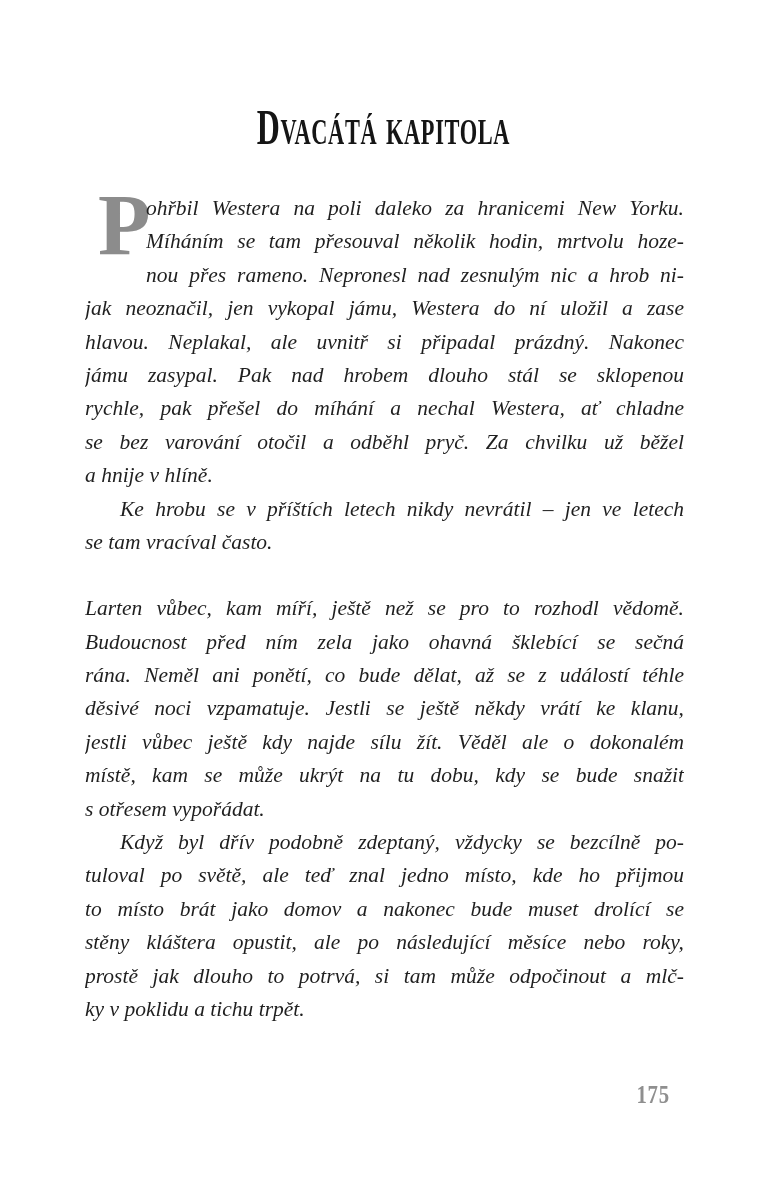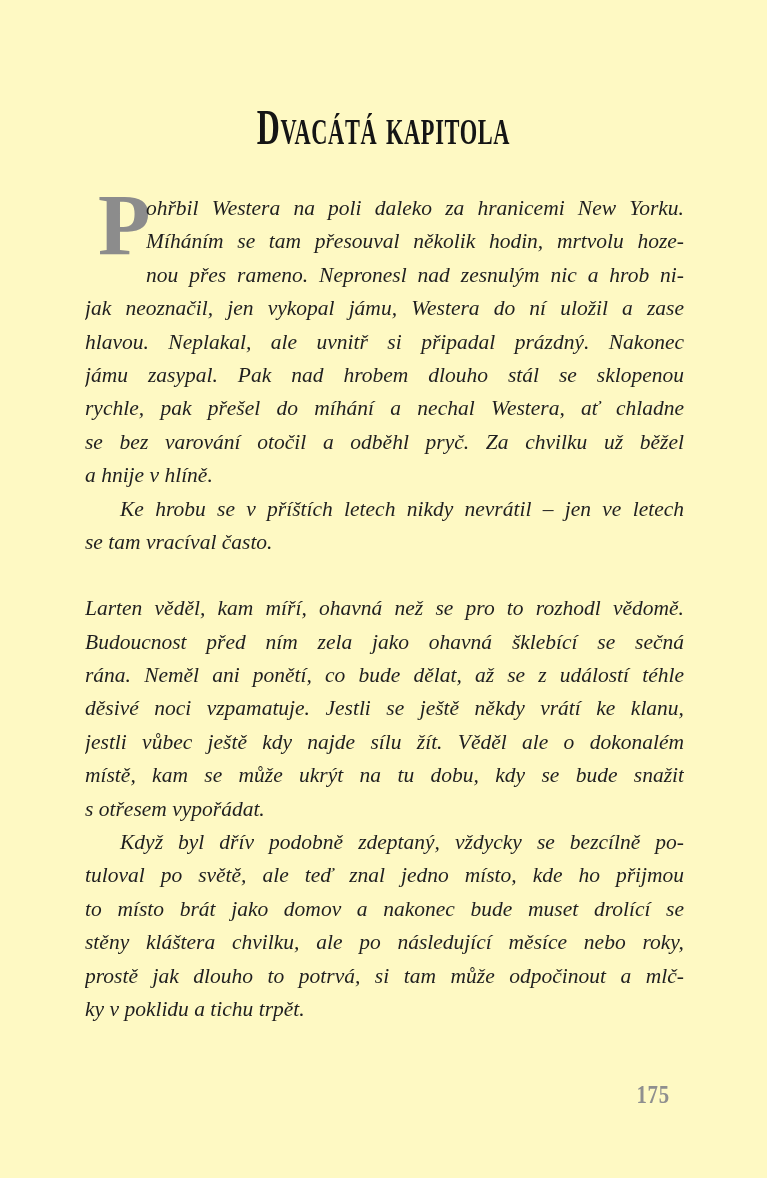--- a/index.html
+++ b/index.html
@@ -5,21 +5,21 @@
   html, body {
     margin: 0;
     padding: 0;
     background: #e8e8e8;
   }
   .page {
     position: relative;
     width: 767px;
     height: 1178px;
     margin: 0 auto;
-    background: #fef9c3;
+    background: #ffffff;
     font-family: "Liberation Serif", "DejaVu Serif", serif;
     color: #1f1f1f;
     overflow: hidden;
   }
   .chapter-title {
     position: absolute;
     top: 100px;
     left: 0;
     right: 0;
     margin: 0;
@@ -109,32 +109,32 @@
         <div class="line">jámu zasypal. Pak nad hrobem dlouho stál se sklopenou</div>
         <div class="line">rychle, pak přešel do míhání a nechal Westera, ať chladne</div>
         <div class="line">se bez varování otočil a odběhl pryč. Za chvilku už běžel</div>
         <div class="line last">a hnije v hlíně.</div>
       </div>
       <div class="para indent">
         <div class="line">Ke hrobu se v příštích letech nikdy nevrátil – jen ve letech</div>
         <div class="line last">se tam vracíval často.</div>
       </div>
       <div class="para section-break">
-        <div class="line">Larten věděl, kam míří, ohavná než se pro to rozhodl vědomě.</div>
+        <div class="line">Larten vůbec, kam míří, ještě než se pro to rozhodl vědomě.</div>
         <div class="line">Budoucnost před ním zela jako ohavná šklebící se sečná</div>
         <div class="line">rána. Neměl ani ponětí, co bude dělat, až se z událostí téhle</div>
         <div class="line">děsivé noci vzpamatuje. Jestli se ještě někdy vrátí ke klanu,</div>
         <div class="line">jestli vůbec ještě kdy najde sílu žít. Věděl ale o dokonalém</div>
         <div class="line">místě, kam se může ukrýt na tu dobu, kdy se bude snažit</div>
         <div class="line last">s otřesem vypořádat.</div>
       </div>
       <div class="para indent">
         <div class="line">Když byl dřív podobně zdeptaný, vždycky se bezcílně po-</div>
         <div class="line">tuloval po světě, ale teď znal jedno místo, kde ho přijmou</div>
         <div class="line">to místo brát jako domov a nakonec bude muset drolící se</div>
-        <div class="line">stěny kláštera chvilku, ale po následující měsíce nebo roky,</div>
+        <div class="line">stěny kláštera opustit, ale po následující měsíce nebo roky,</div>
         <div class="line">prostě jak dlouho to potrvá, si tam může odpočinout a mlč-</div>
         <div class="line last">ky v poklidu a tichu trpět.</div>
       </div>
     </div>
 
   <div class="page-number">175</div>
 </div>
 
 </body></html>

